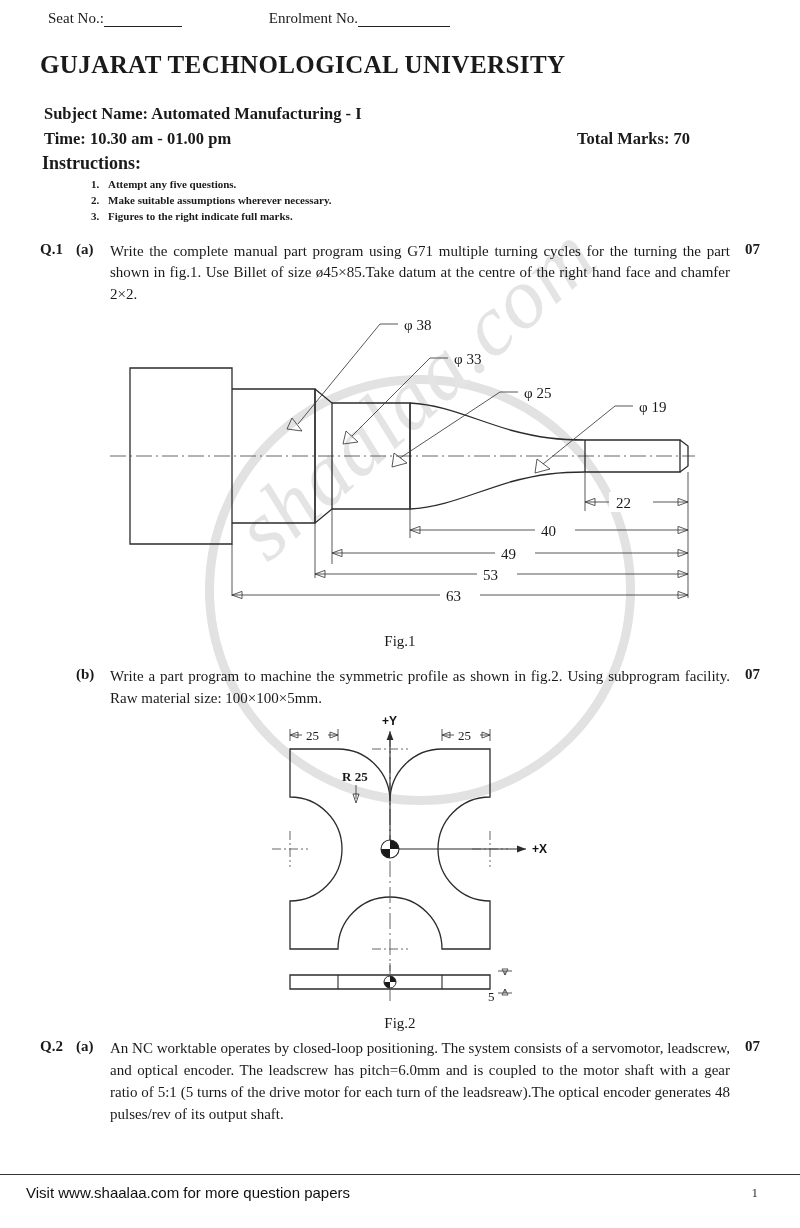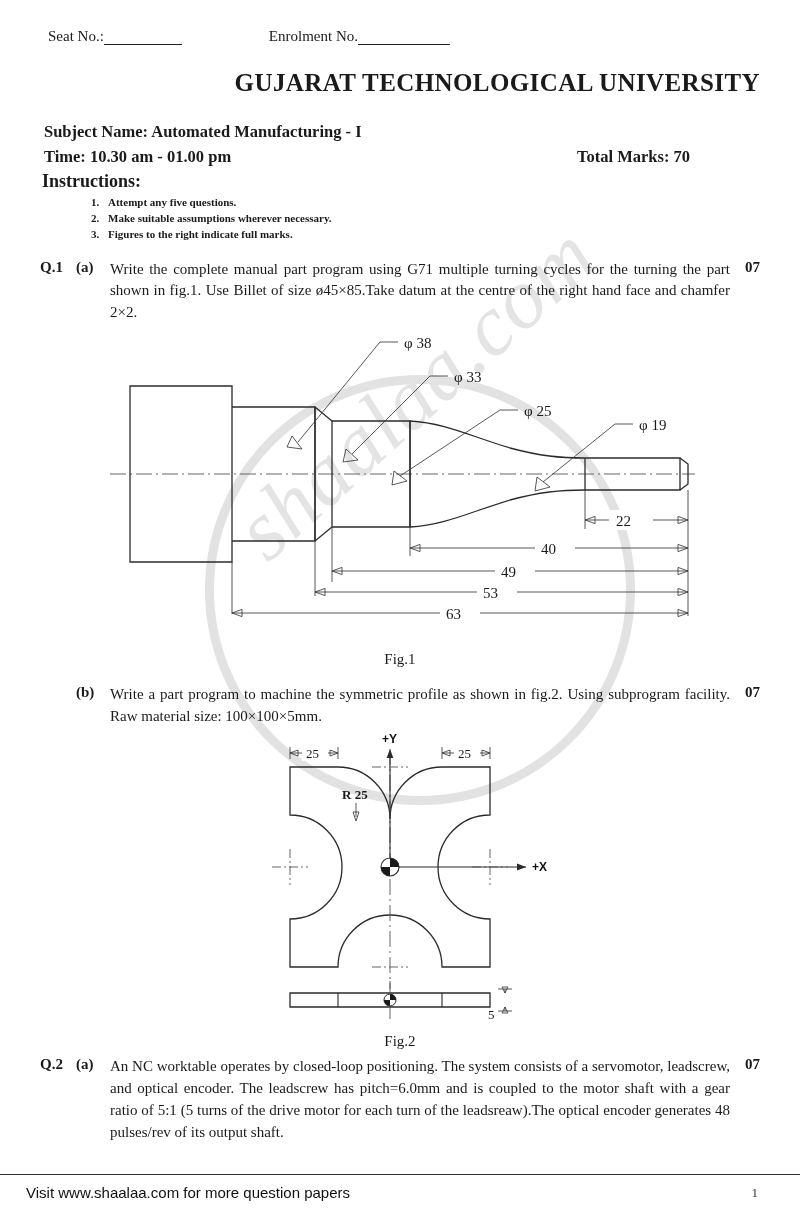--- a/index.html
+++ b/index.html
@@ -41,32 +41,32 @@
     transform: rotate(-42deg);
     transform-origin: left top;
     white-space: nowrap;
   }
 
   .page { position: relative; z-index: 2; padding: 0 40px; }
 
   
   .idline {
     display: flex;
-    padding-top: 28px;
+    padding-top: 10px;
     font-size: 15px;
   }
   .idline .seat { margin-left: 8px; }
   .idline .enrol { margin-left: 87px; }
   .blank { display: inline-block; border-bottom: 1.6px solid #222; }
   .blank.w1 { width: 78px; }
   .blank.w2 { width: 92px; }
 
   
   .univ {
-    text-align: right;
+    text-align: left;
     font-weight: bold;
     font-size: 25px;
     letter-spacing: .4px;
     margin-top: 24px;
     font-family: "Liberation Serif", serif;
   }
   .sem {
     text-align: center;
     font-weight: bold;
     font-size: 15.5px;

